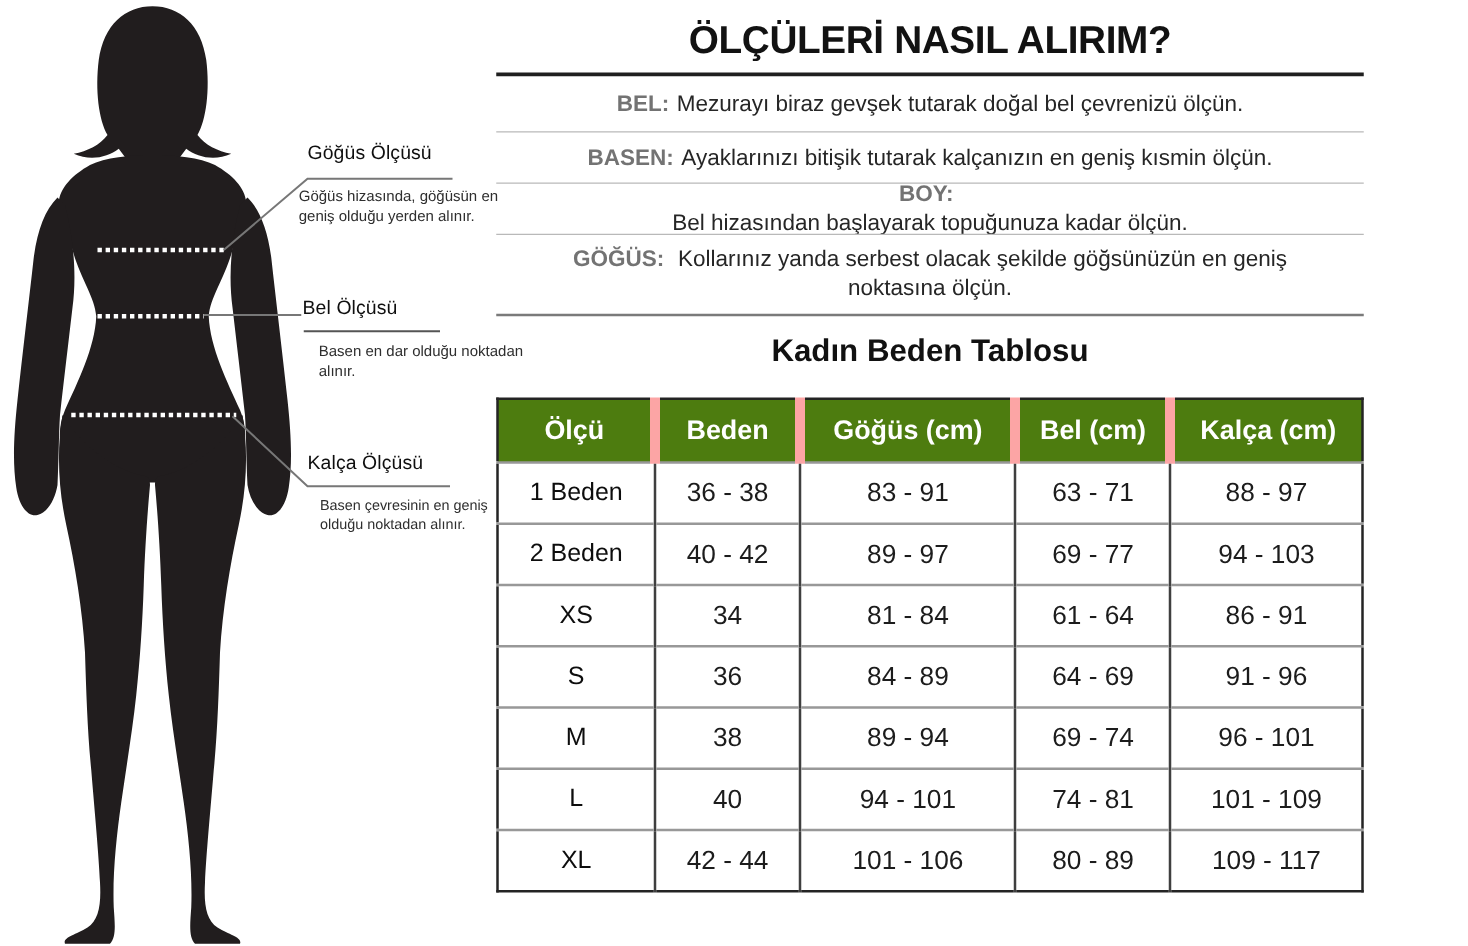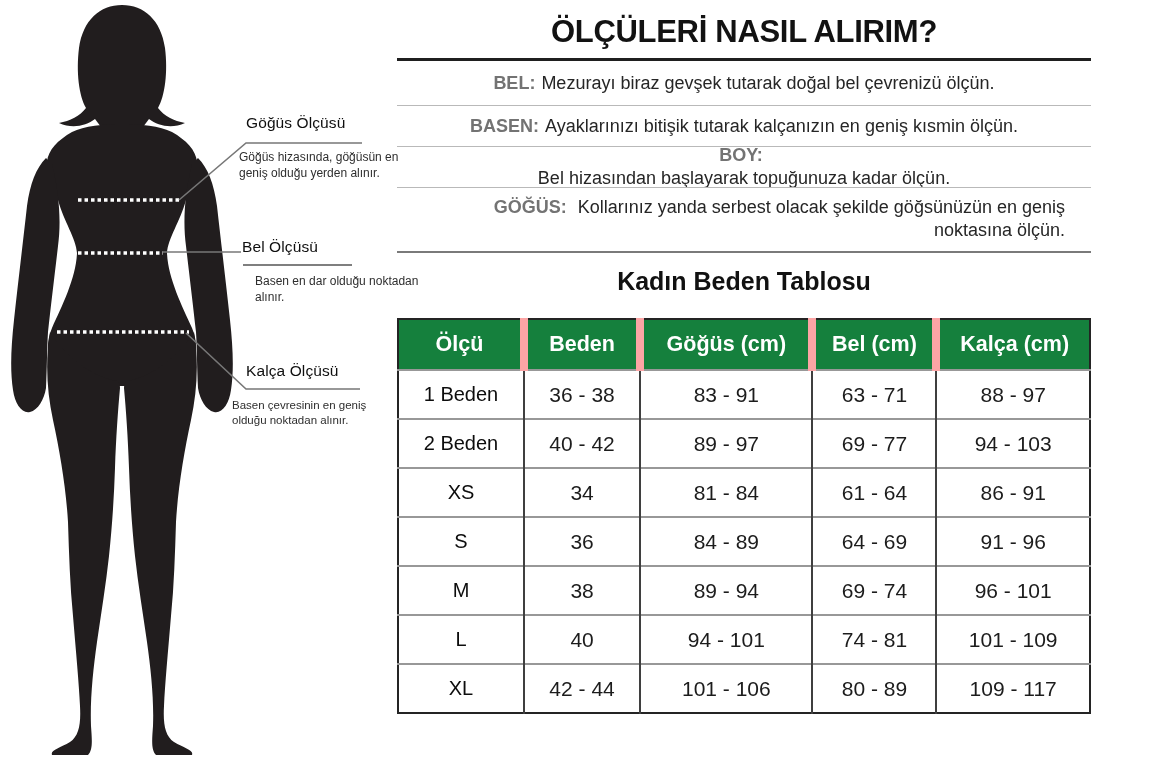--- a/index.html
+++ b/index.html
@@ -12,51 +12,51 @@
   .leaders{position:absolute;left:0;top:0;pointer-events:none;}
 
   
   .ann-label{position:absolute;font-size:15.5px;font-weight:normal;color:#0f0f0f;letter-spacing:.1px;}
   .ann-desc{position:absolute;font-size:12px;line-height:1.3;color:#2e2e2e;}
   .lbl-gogus{left:246px;top:114px;}
   .desc-gogus{left:239px;top:150px;width:172px;}
   .lbl-bel{left:242px;top:238px;}
   .desc-bel{left:255px;top:274px;width:168px;}
   .lbl-kalca{left:246px;top:362px;}
-  .desc-kalca{left:232px;top:398px;width:148px;font-size:11.5px;}
+  .desc-kalca{left:256px;top:398px;width:148px;font-size:11.5px;}
 
   
   .panel{position:absolute;left:397px;top:0;width:694px;height:757px;}
   .panel-title{position:absolute;left:0;top:6px;width:100%;height:52px;margin:0;
     display:flex;align-items:center;justify-content:center;
     font-size:31px;font-weight:bold;color:#121212;letter-spacing:-.3px;}
   .rule{position:absolute;left:0;width:100%;}
   .rule-thick{top:58px;height:3px;background:#1f1f1f;}
   .rule-a{top:105px;height:1px;background:#b9b9b9;}
   .rule-b{top:146px;height:1px;background:#b9b9b9;}
   .rule-c{top:187px;height:1px;background:#b9b9b9;}
   .rule-mid{top:251px;height:2px;background:#7a7a7a;}
 
   .ins-row{position:absolute;left:0;width:100%;display:flex;align-items:center;justify-content:center;
     text-align:center;font-size:18px;color:#262626;box-sizing:border-box;padding:0 26px;line-height:23px;}
   .ins-term{font-weight:bold;color:#737373;margin-right:6px;white-space:nowrap;}
   .row-bel{top:61px;height:44px;}
   .row-basen{top:106px;height:40px;}
   .row-boy{top:147px;height:40px;flex-direction:column;}
-  .row-gogus{top:188px;height:62px;display:block;padding-top:8px;text-align:right;}
+  .row-gogus{top:188px;height:62px;display:block;padding-top:8px;}
   .row-gogus .ins-inline{display:inline;}
 
   .table-title{position:absolute;left:0;top:258px;width:100%;height:46px;margin:0;
     display:flex;align-items:center;justify-content:center;
     font-size:25px;font-weight:bold;color:#111;}
 
   table.size-table{position:absolute;left:0;top:318px;width:694px;
     border-collapse:collapse;border:2px solid #242424;table-layout:fixed;}
   .size-table th{
-    background:#15803d;color:#ffffff;font-weight:bold;font-size:21.5px;height:47px;
+    background:#4d7c0f;color:#ffffff;font-weight:bold;font-size:21.5px;height:47px;
     text-align:center;vertical-align:middle;}
   .size-table th + th{border-left:8px solid #fca5a5;}
   .size-table td{
     font-size:21px;height:45px;text-align:center;vertical-align:middle;color:#1c1c1c;
     border-top:2px solid #989898;}
   .size-table td + td{border-left:2px solid #3f3f3f;border-radius:22px;}
   .size-table td.col-size{font-weight:normal;color:#0d0d0d;font-size:20px;margin-left:25px;}
 </style>
 </head>
 <body>

